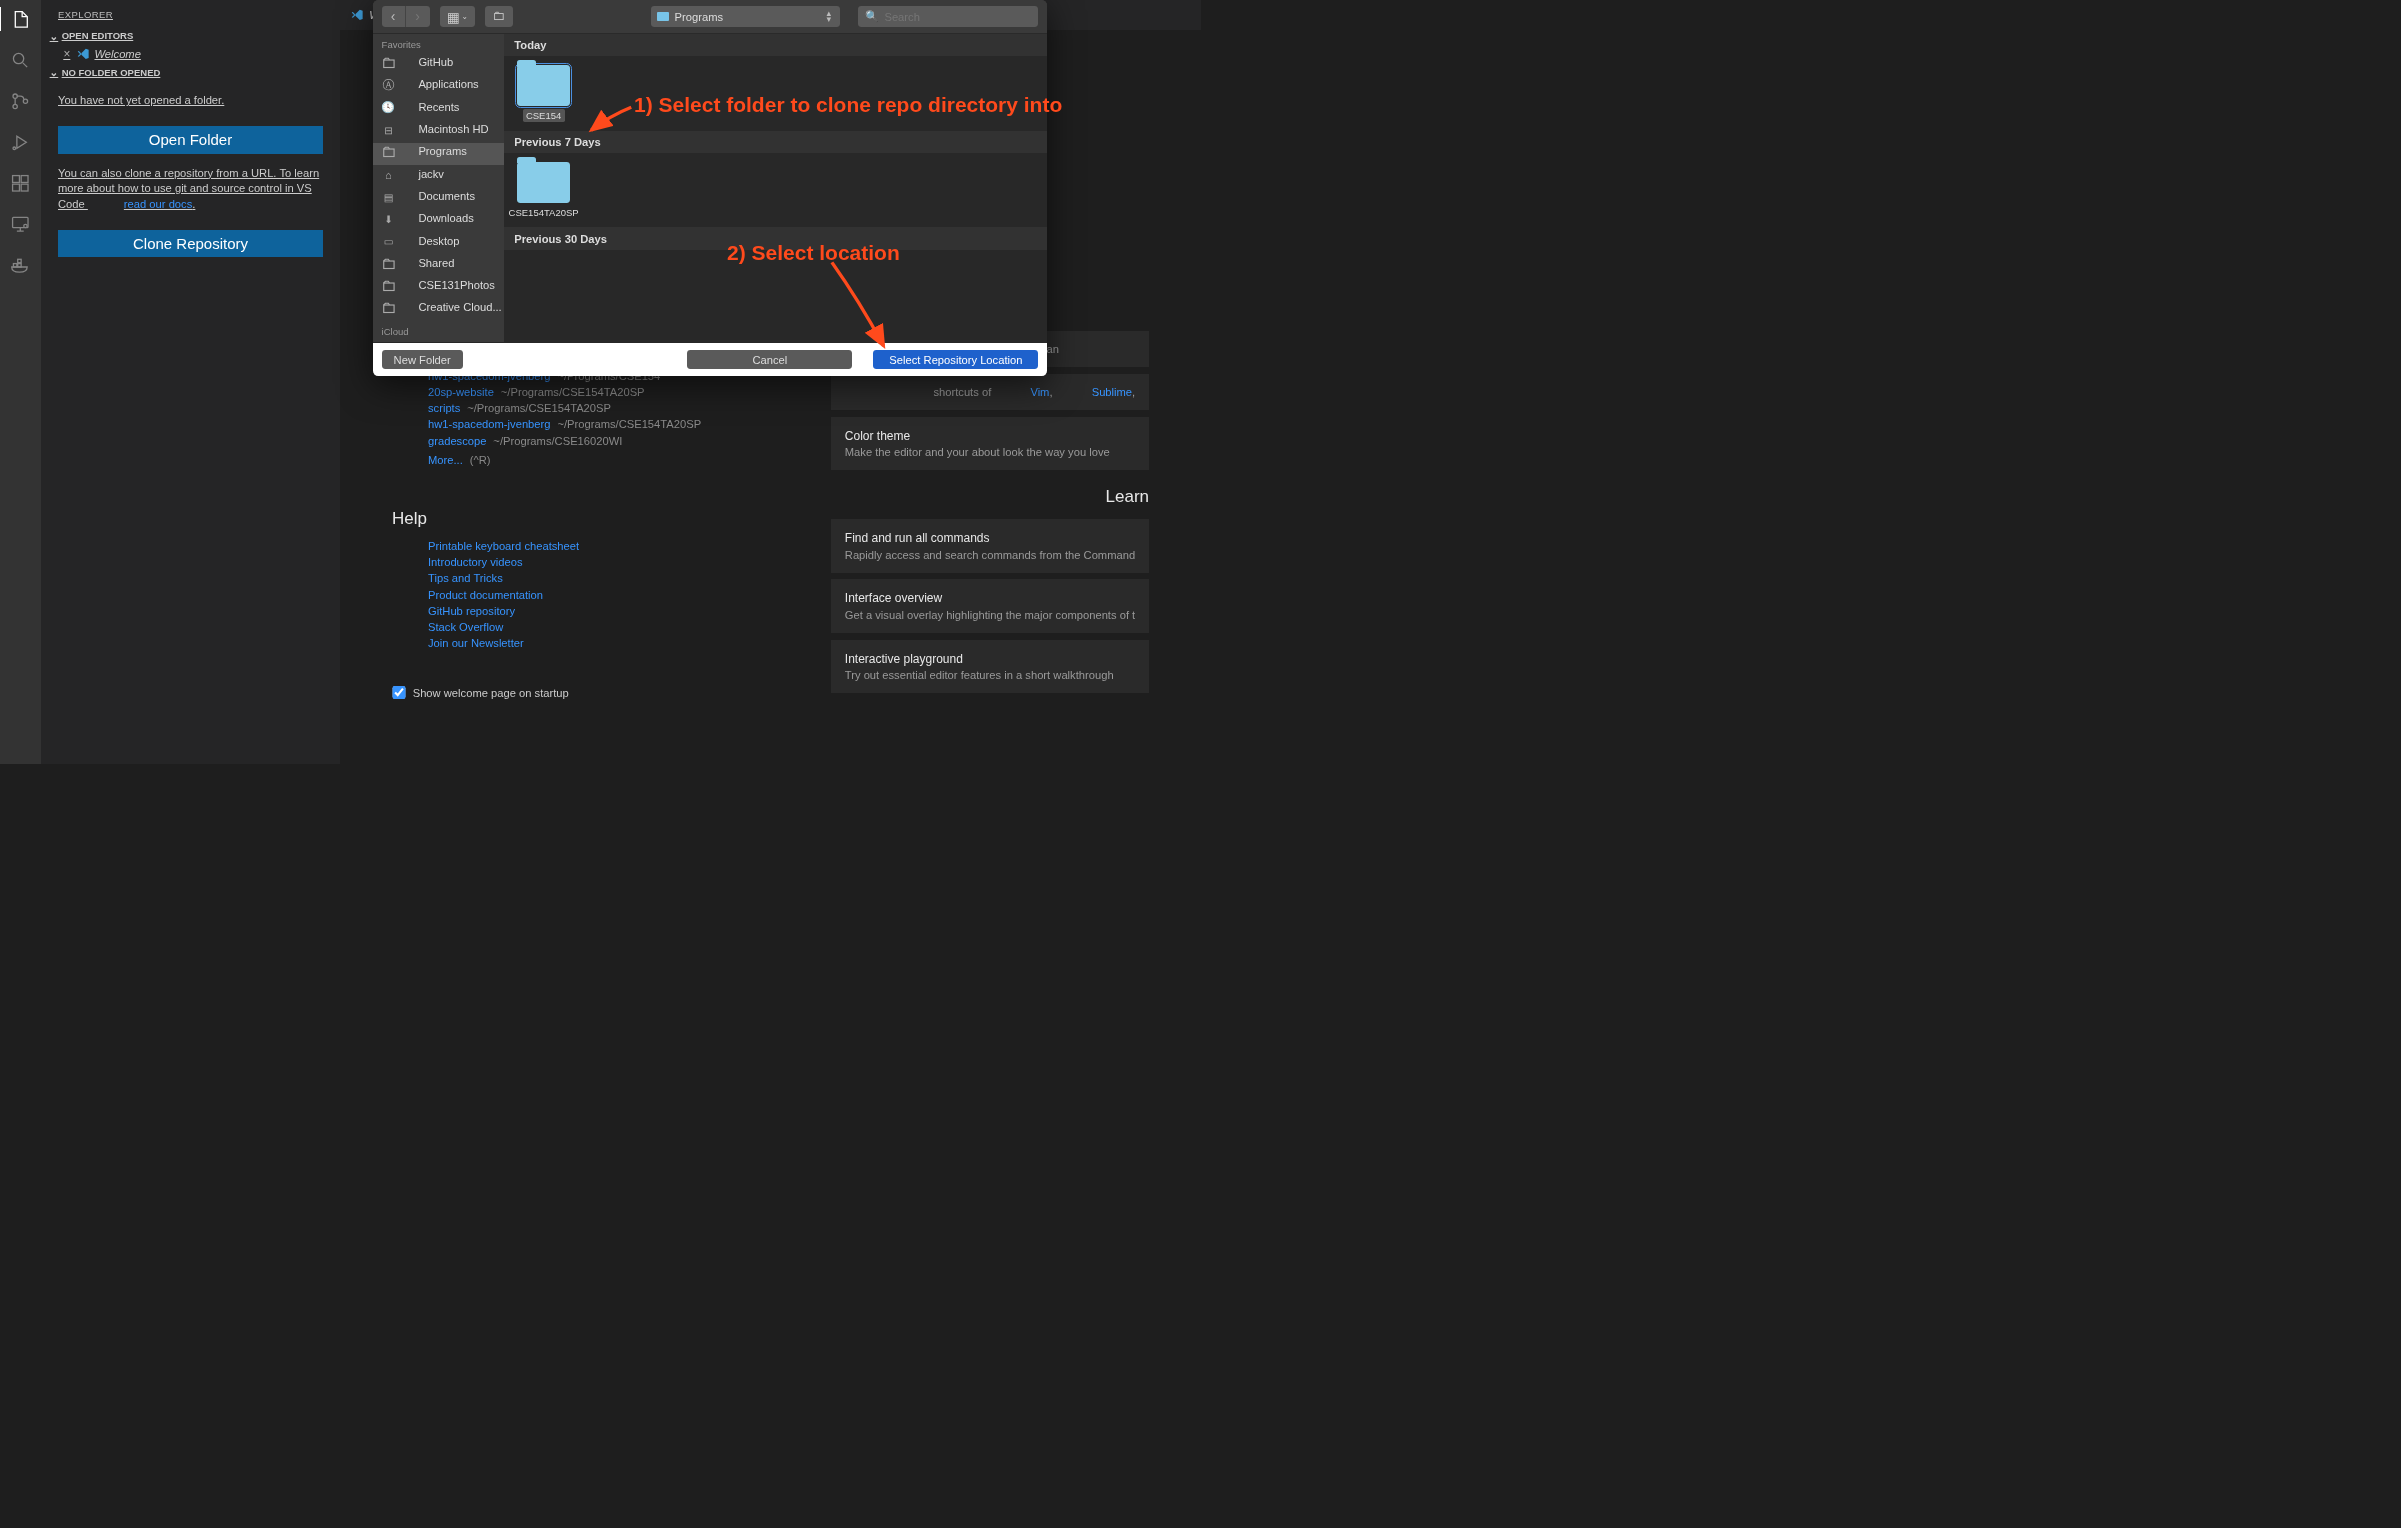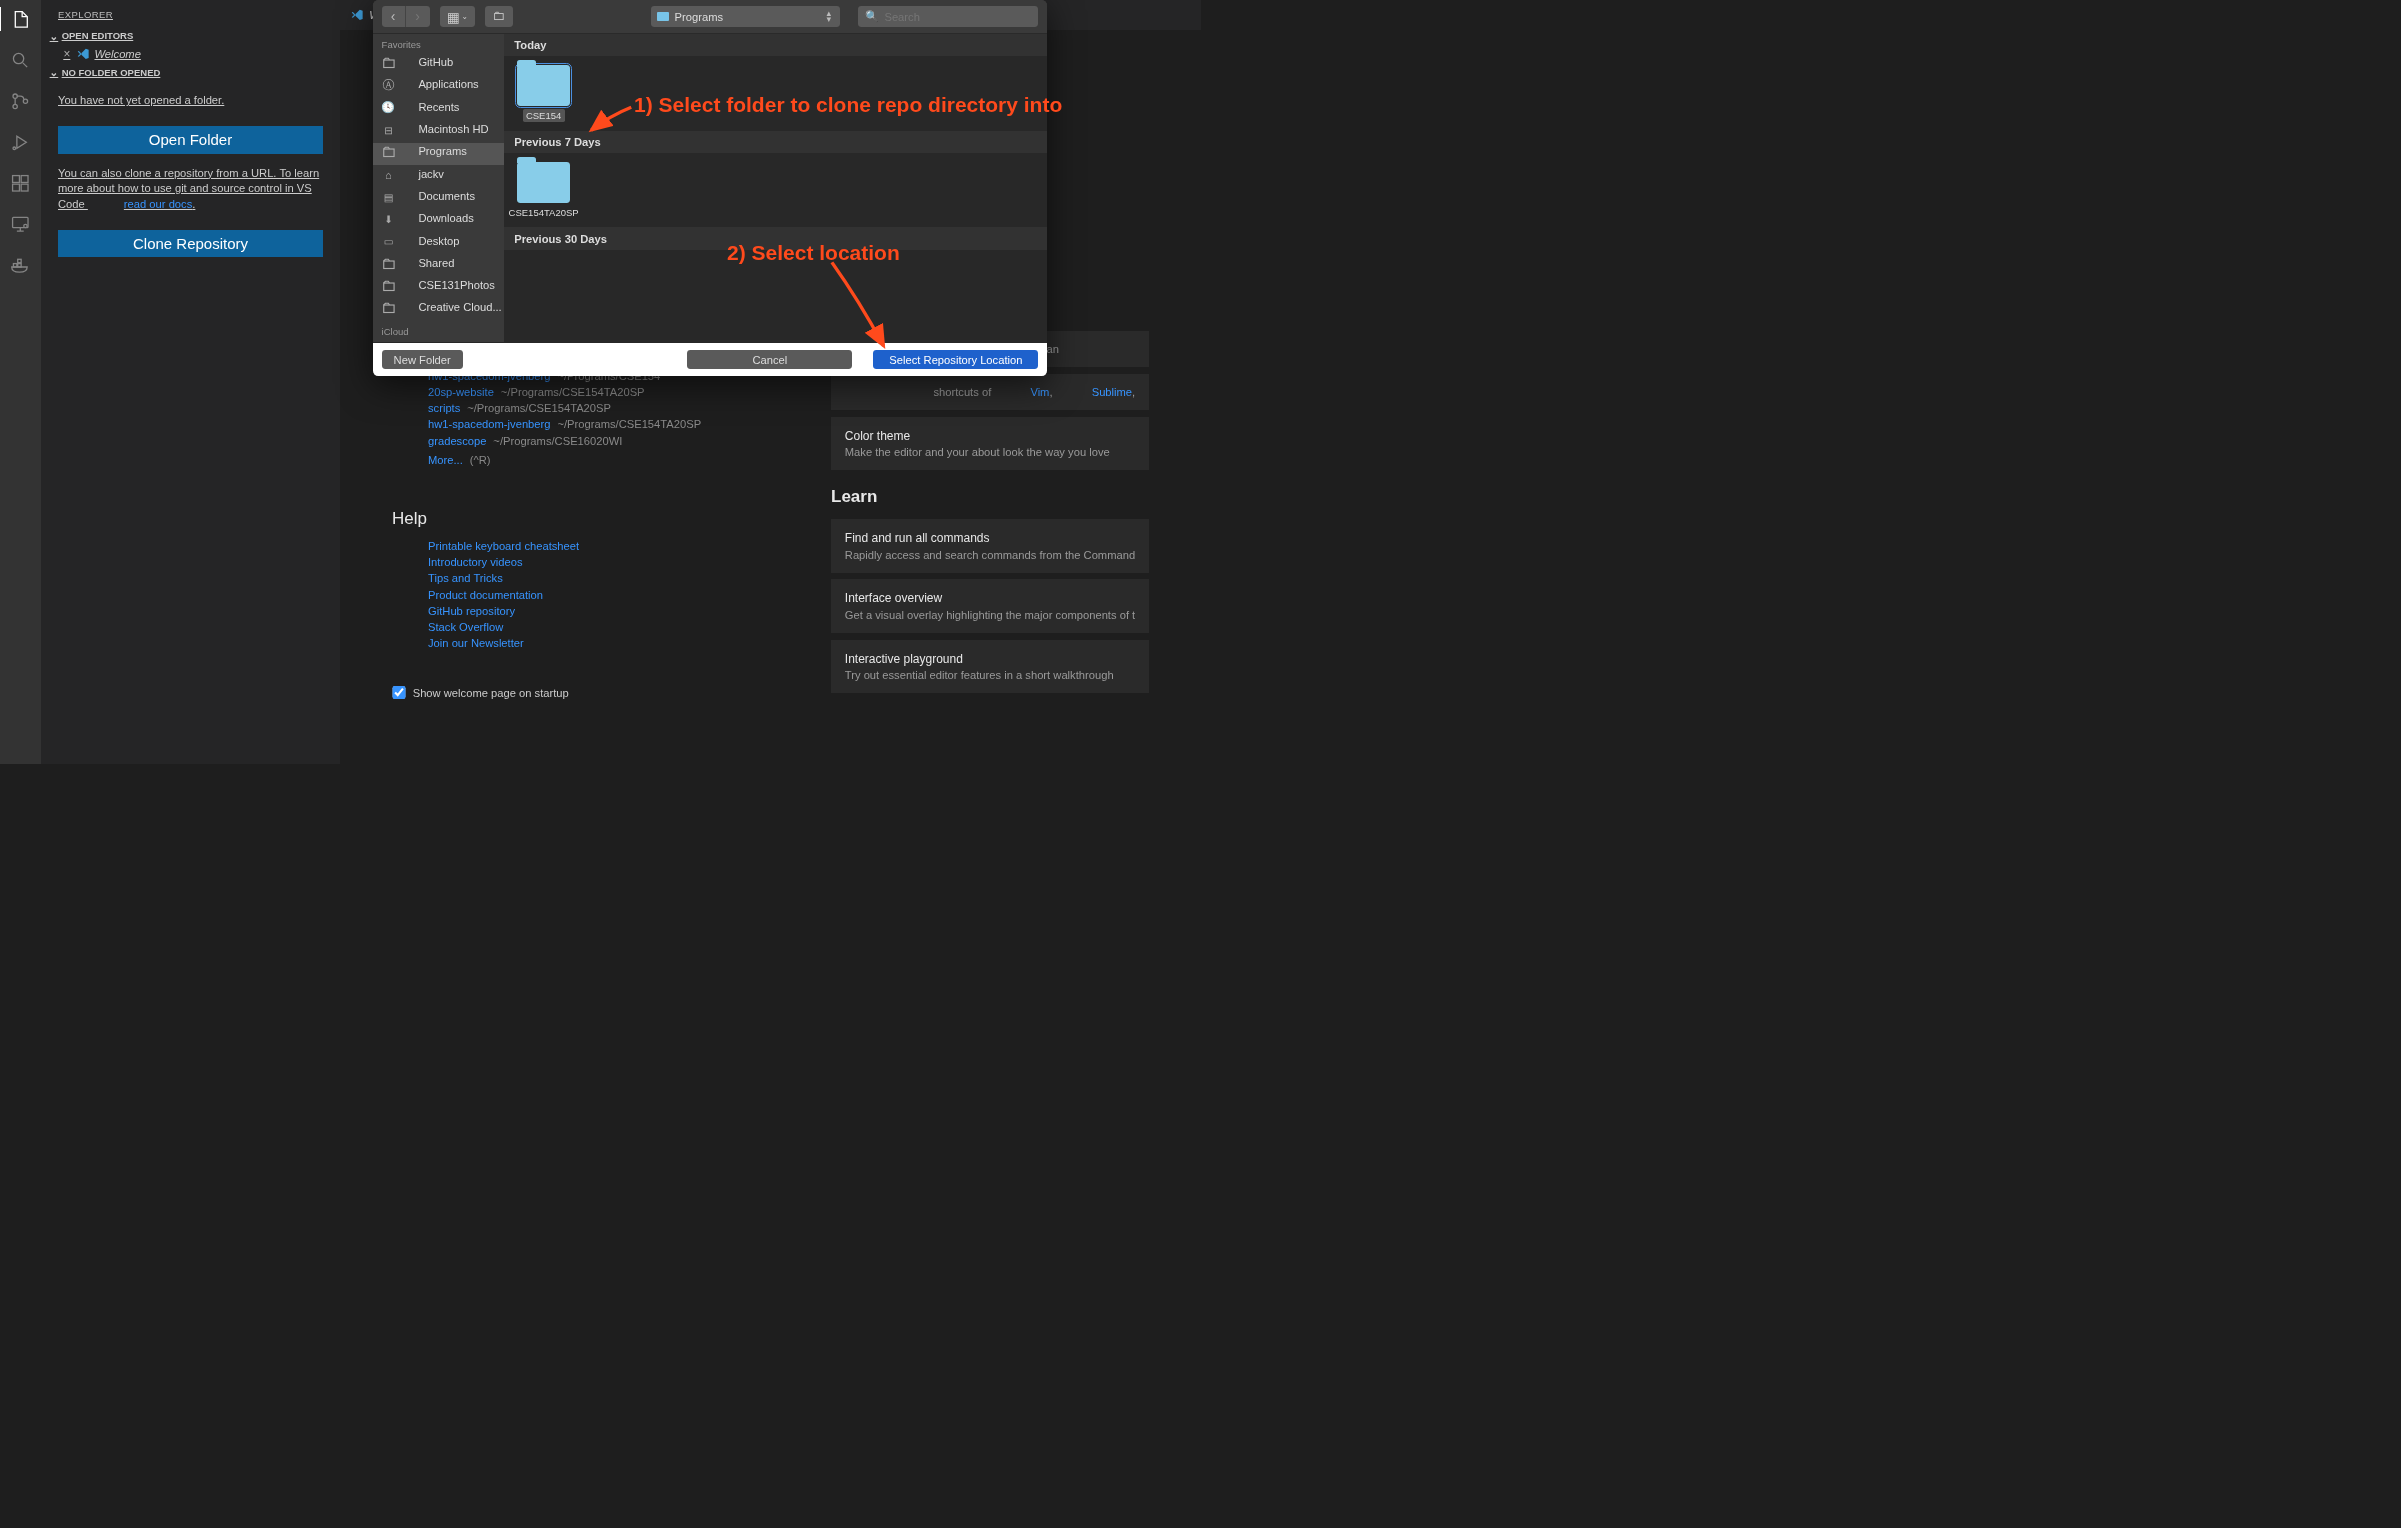--- a/index.html
+++ b/index.html
@@ -34,21 +34,21 @@
 .sec-title { font-size: 17px; color: #e8e8e8; font-weight: 300; margin: 20.6px 0 8.6px; }
 .recent-line { font-size: 11.2px; line-height: 1.45; }
 .recent-line .link { margin-right: 6.9px; }
 .recent-line .path { color: #8a8a8a; }
 .help-link { display: block; font-size: 11.2px; line-height: 1.45; }
 .checkbox-row { display: flex; align-items: center; gap: 6.9px; margin-top: 34px; font-size: 11.2px; color: #ccc; }
 .checkbox-row input { width: 13.8px; height: 13.8px; accent-color: #3794ff; }
 .card { background: #2a2a2a; padding: 12px 13.8px; margin-bottom: 6.9px; }
 .card-title { font-size: 12px; color: #e8e8e8; margin-bottom: 3.4px; }
 .card-desc { font-size: 11.2px; color: #9a9a9a; white-space: nowrap; overflow: hidden; }
-.learn-h { font-size: 17px; color: #e8e8e8; font-weight: 700; margin: 17px 0 12px; }
+.learn-h { font-size: 17px; color: #e8e8e8; font-weight: 400; margin: 17px 0 12px; text-align: right; }
 
 
 .modal { position: absolute; left: 373px; top: 0; width: 674px; background: #3a3a3a; border-radius: 5.2px; box-shadow: 0 8.6px 34px rgba(0,0,0,.6); overflow: hidden; }
 .modal-toolbar { height: 34px; display: flex; align-items: center; padding: 0 8.6px; gap: 10.3px; background: #3a3a3a; border-bottom: 0.9px solid #2a2a2a; }
 .nav-btns { display: flex; }
 .nav-btn { width: 24px; height: 20.6px; background: #5a5a5a; display: flex; align-items: center; justify-content: center; color: #bbb; cursor: pointer; }
 .nav-btn:first-child { border-radius: 3.4px 0 0 3.4px; border-right: 0.9px solid #444; }
 .nav-btn:last-child { border-radius: 0 3.4px 3.4px 0; color: #777; }
 .view-btn { background: #5a5a5a; height: 20.6px; padding: 0 6.9px; border-radius: 3.4px; display: flex; align-items: center; color: #ccc; cursor: pointer; }
 .path-select { flex: 0 0 189px; margin-left: auto; margin-right: 8.6px; background: #5a5a5a; height: 20.6px; border-radius: 3.4px; display: flex; align-items: center; padding: 0 6.9px; color: #ddd; font-size: 11.2px; gap: 5.2px; }

